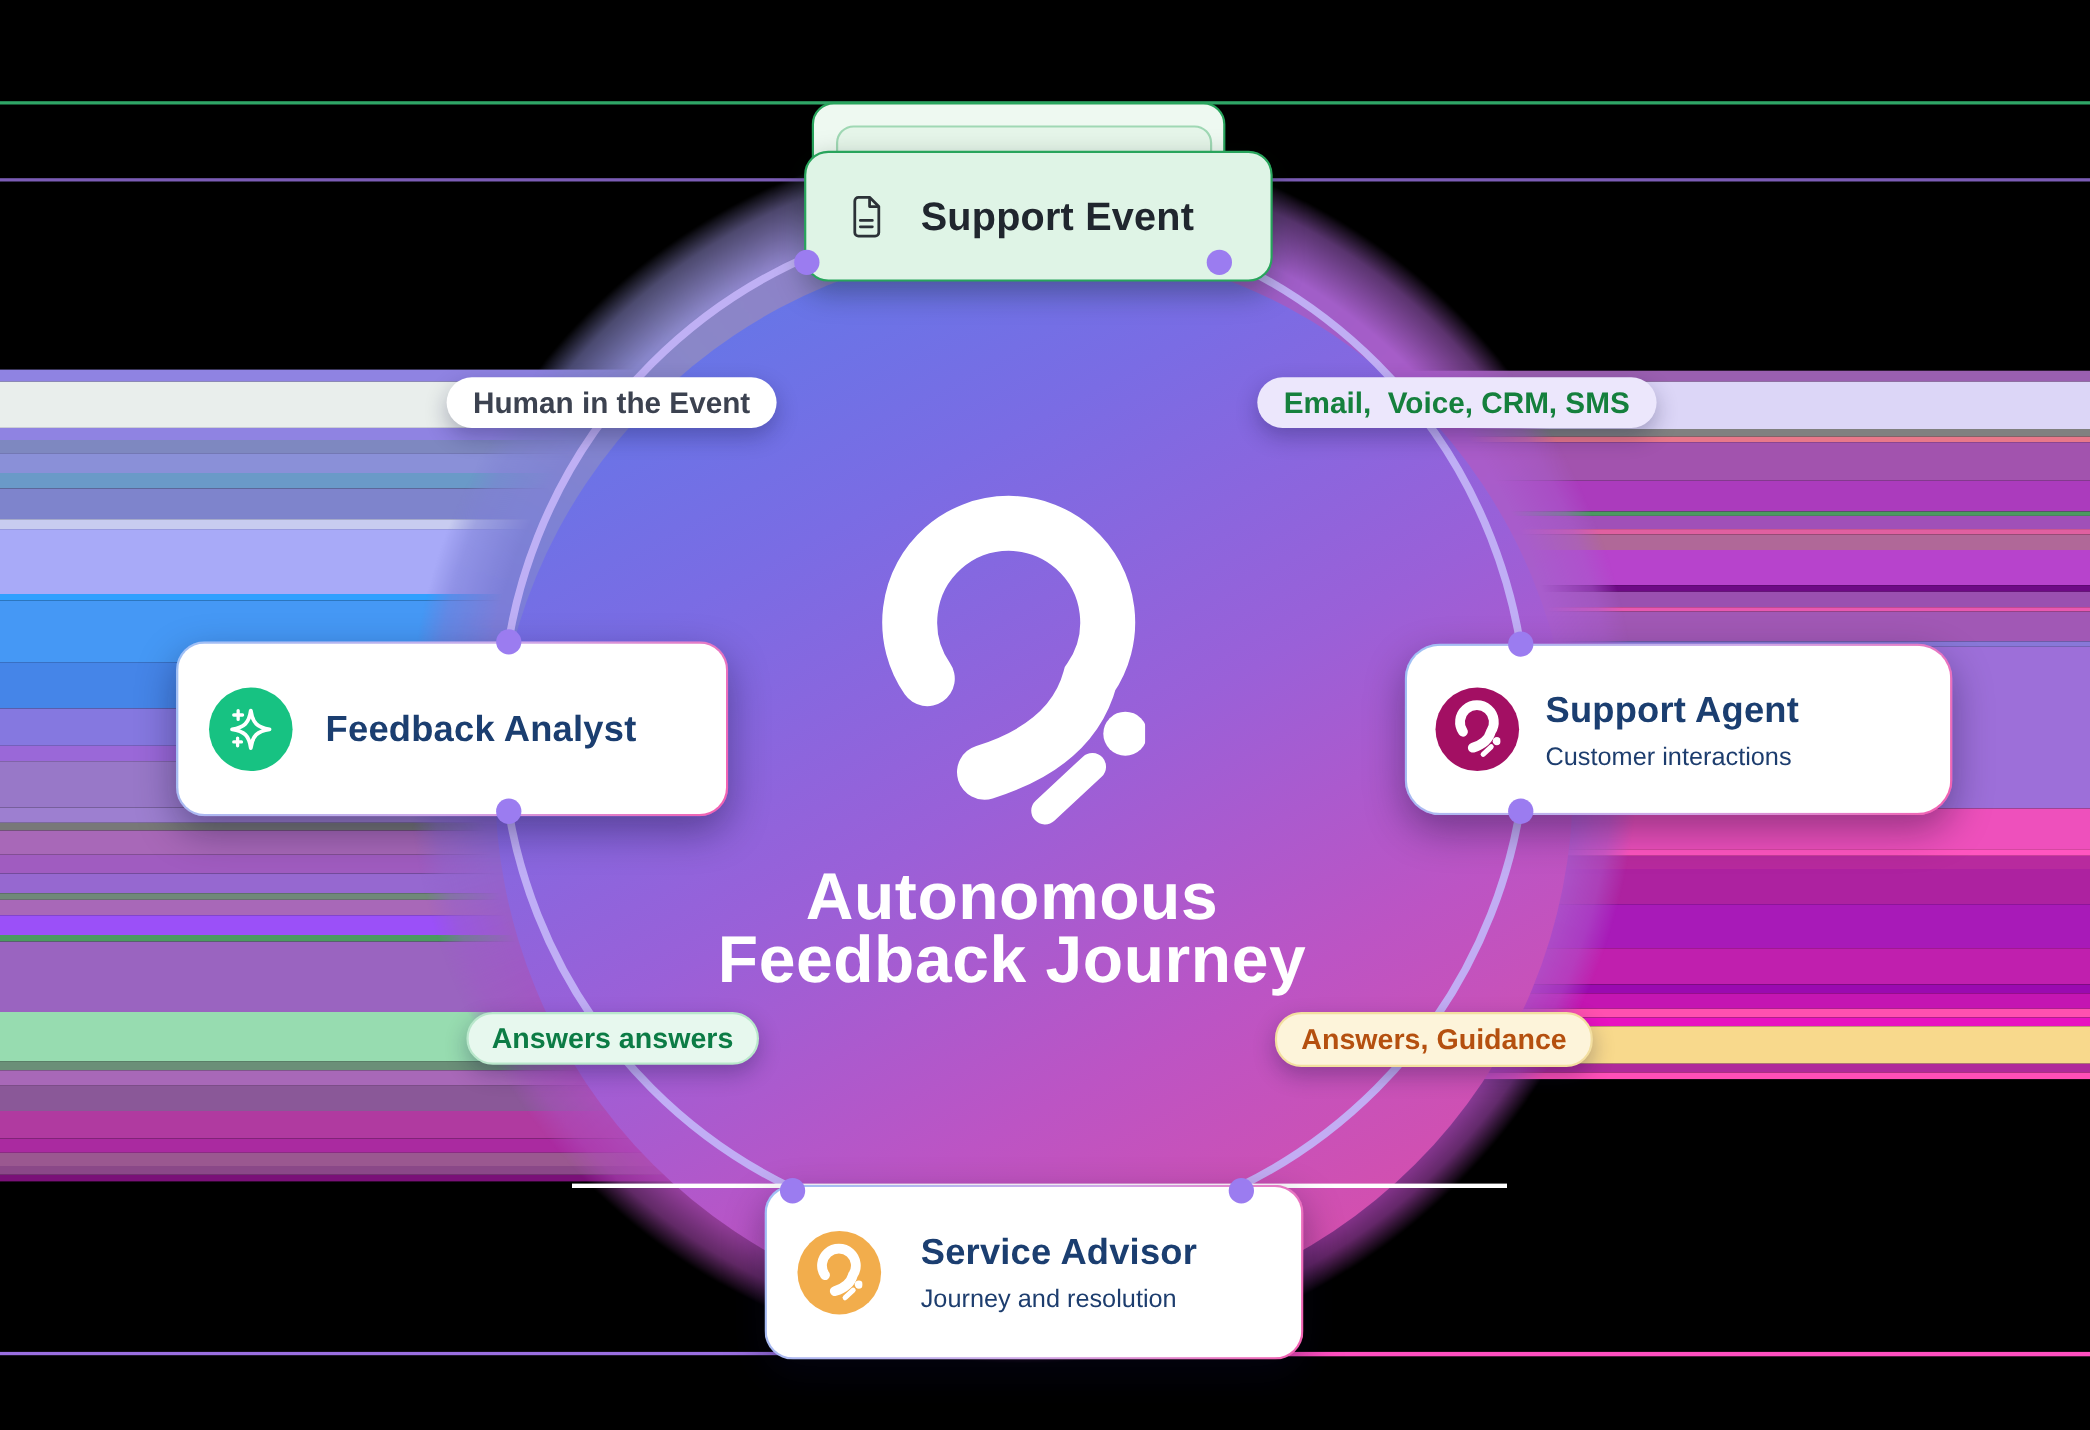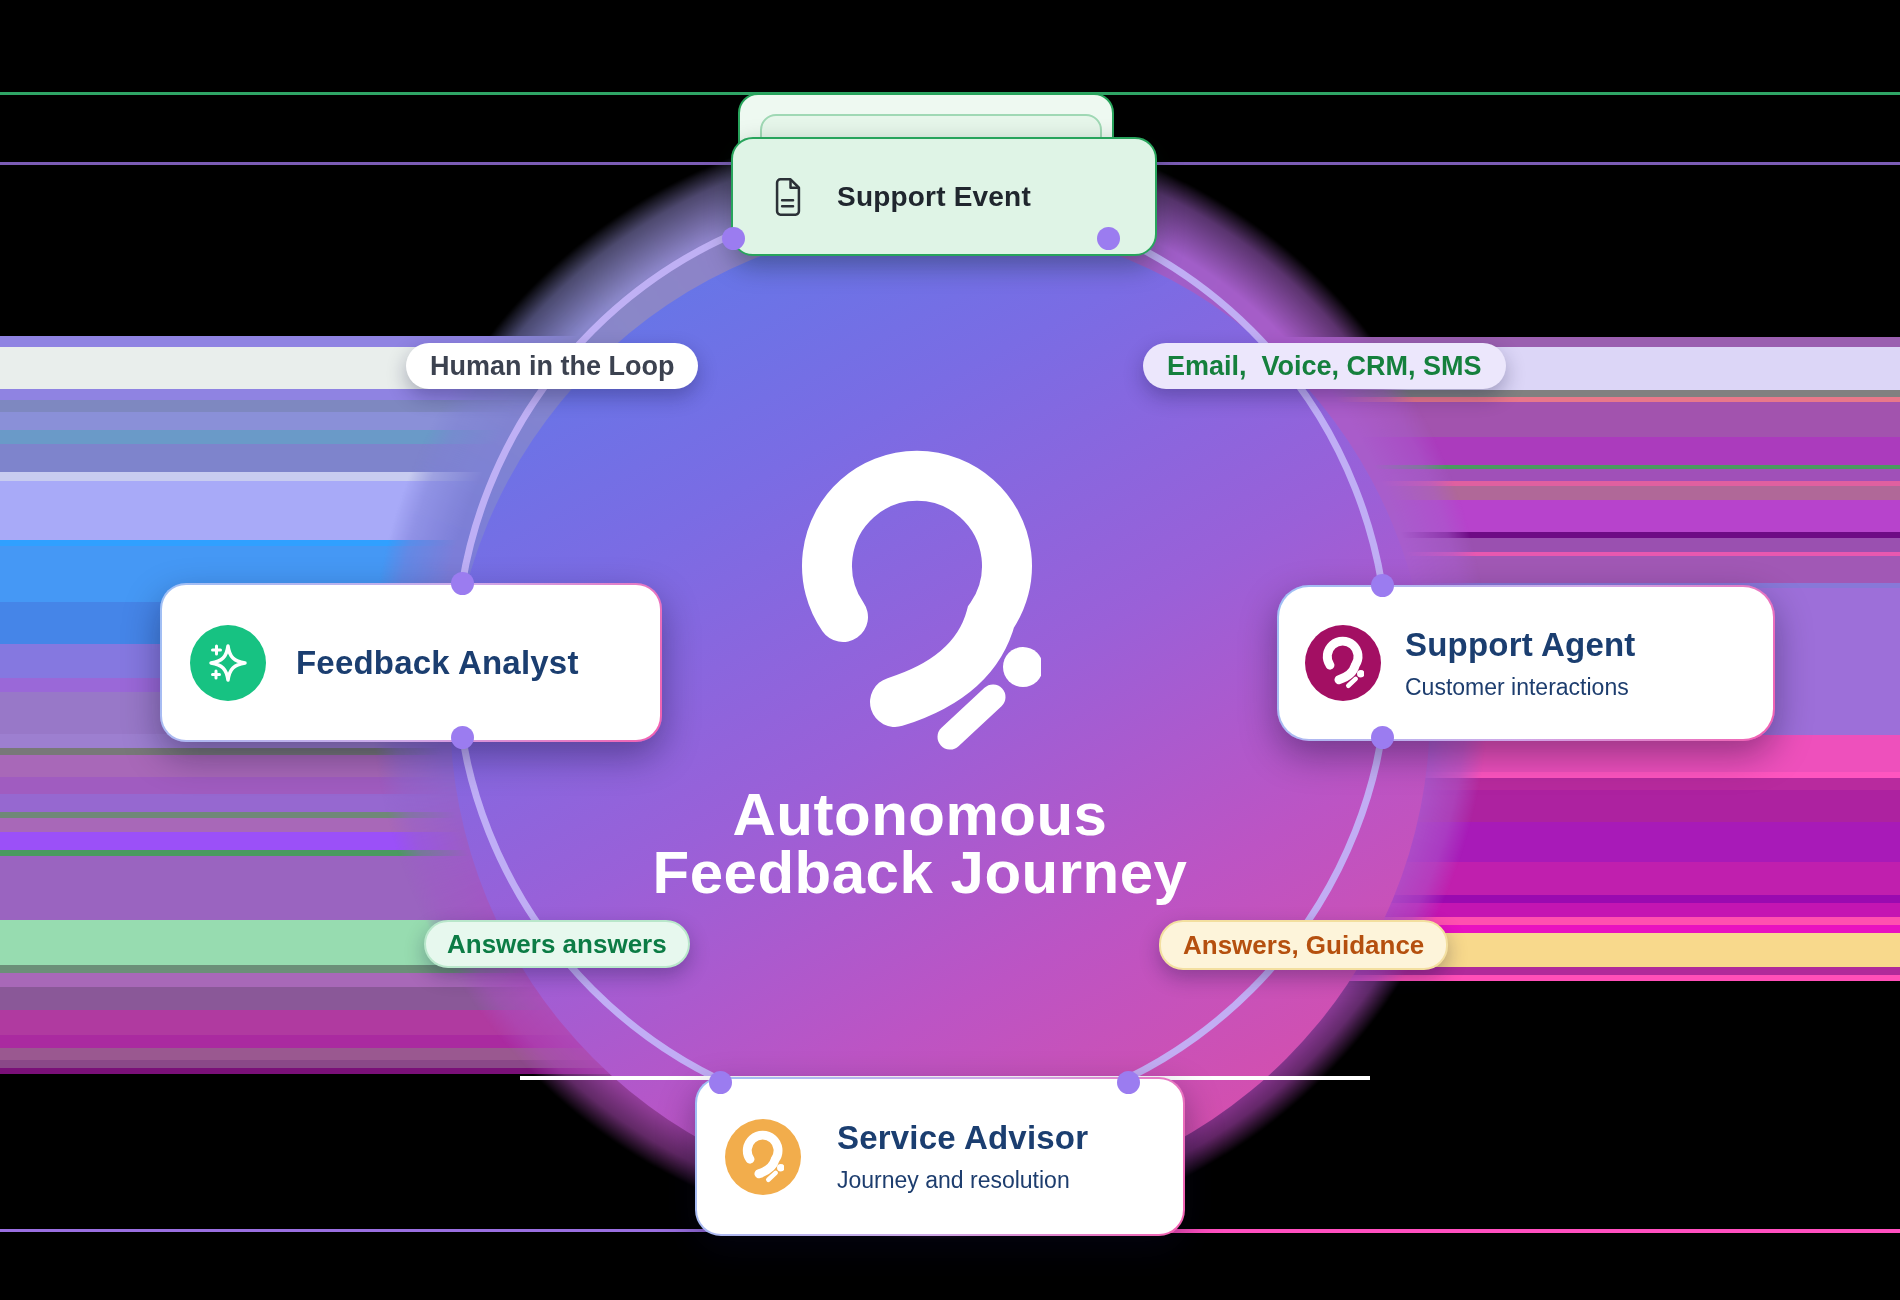--- a/index.html
+++ b/index.html
@@ -39,21 +39,21 @@
   #card-feedback{left:160px;top:583px;width:470px;height:155px;padding-left:28px;gap:30px;}
   #card-agent{left:1277px;top:585px;width:468px;height:152px;padding-left:26px;gap:24px;border-radius:32px;}
   #card-advisor{left:695px;top:1077px;width:458px;height:155px;padding-left:28px;gap:36px;}
   
   .stackcard{position:absolute;border-radius:20px;}
   #stack-back{left:738px;top:93px;width:372px;height:72px;background:#eef9f1;border:2px solid #28a45c;z-index:9;}
   #stack-mid{left:760px;top:114px;width:338px;height:64px;background:#e6f6ea;border:2px solid #9fd8b4;border-radius:16px;z-index:9;}
   #card-event{left:731px;top:137px;width:388px;height:115px;background:#dff4e6;border:2px solid #28a45c;
         border-radius:22px;display:flex;align-items:center;padding-left:34px;gap:28px;z-index:10;
         position:absolute;box-shadow:0 10px 26px rgba(8,30,16,.35);}
-  #card-event .card-title{font-size:28px;color:#20262e;}
+  #card-event .card-title{font-size:36px;color:#20262e;}
   
   .pill{position:absolute;display:inline-flex;align-items:center;height:46px;padding:0 24px;
         border-radius:24px;font-size:27px;font-weight:600;z-index:12;white-space:pre;
         box-shadow:0 8px 20px rgba(15,15,60,.30);}
   #pill-human{left:406px;top:343px;background:#ffffff;color:#3c4250;}
   #pill-email{left:1143px;top:343px;background:#ece7fc;color:#15803d;}
   #pill-expert{left:424px;top:920px;height:44px;font-size:26px;padding:0 21px;
         background:#e7f8ee;border:2px solid #b9e7cb;color:#0c7c45;}
   #pill-answers{left:1159px;top:920px;height:46px;font-size:26px;padding:0 22px;
         background:#fdf4da;border:2px solid #f3dfa0;color:#b5500f;}
@@ -124,21 +124,21 @@
         <circle cx="226" cy="221" r="22" fill="#ffffff"></circle>
         <path d="M 196 251 L 153 291" stroke="#ffffff" stroke-width="27" stroke-linecap="round"></path>
       </svg>
     </div>
     <div class="card-texts">
       <span class="card-title">Service Advisor</span>
       <span class="card-sub">Journey and resolution</span>
     </div>
   </div>
 
-  <div id="pill-human" class="pill">Human in the Loop</div>
+  <div id="pill-human" class="pill">Human in the Event</div>
   <div id="pill-email" class="pill">Email,  Voice, CRM, SMS</div>
   <div id="pill-expert" class="pill">Answers answers</div>
   <div id="pill-answers" class="pill">Answers, Guidance</div>
 
 <div class="stripe" style="left: 0px; top: 336px; width: 950px; height: 11px; background: rgb(143, 131, 226); z-index: 2; position: absolute;"></div>
     <div class="stripe" style="left: 0px; top: 347px; width: 950px; height: 42px; background: rgb(233, 238, 236); z-index: 2; position: absolute;"></div>
     <div class="stripe" style="left: 0px; top: 389px; width: 950px; height: 11px; background: rgb(143, 131, 226); z-index: 2; position: absolute;"></div>
     <div class="stripe" style="left: 0px; top: 400px; width: 950px; height: 12px; background: rgb(126, 136, 192); z-index: 2; position: absolute;"></div>
     <div class="stripe" style="left: 0px; top: 412px; width: 950px; height: 18px; background: rgb(138, 144, 216); z-index: 2; position: absolute;"></div>
     <div class="stripe" style="left: 0px; top: 430px; width: 950px; height: 14px; background: rgb(106, 154, 200); z-index: 2; position: absolute;"></div>

